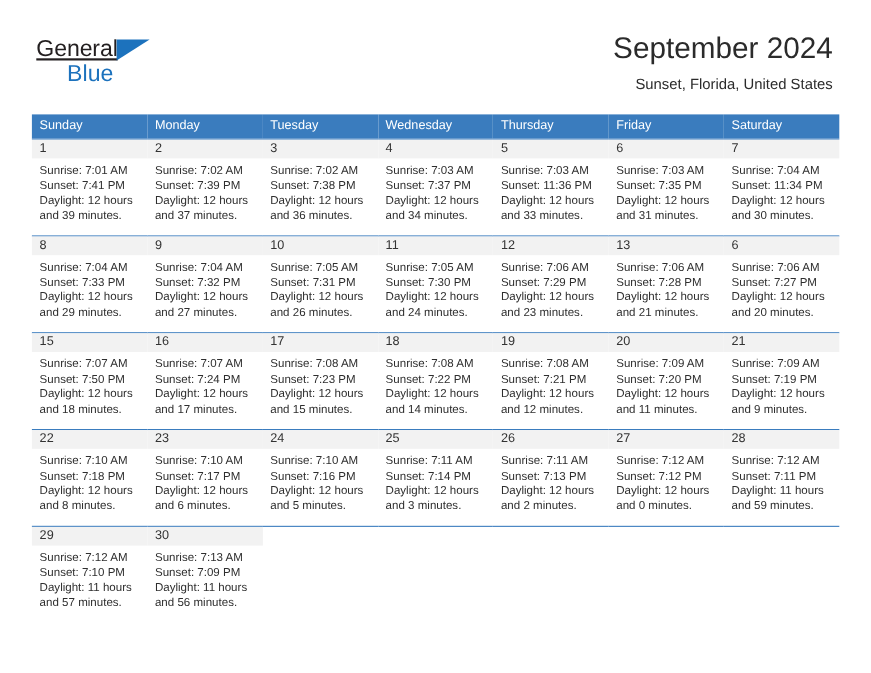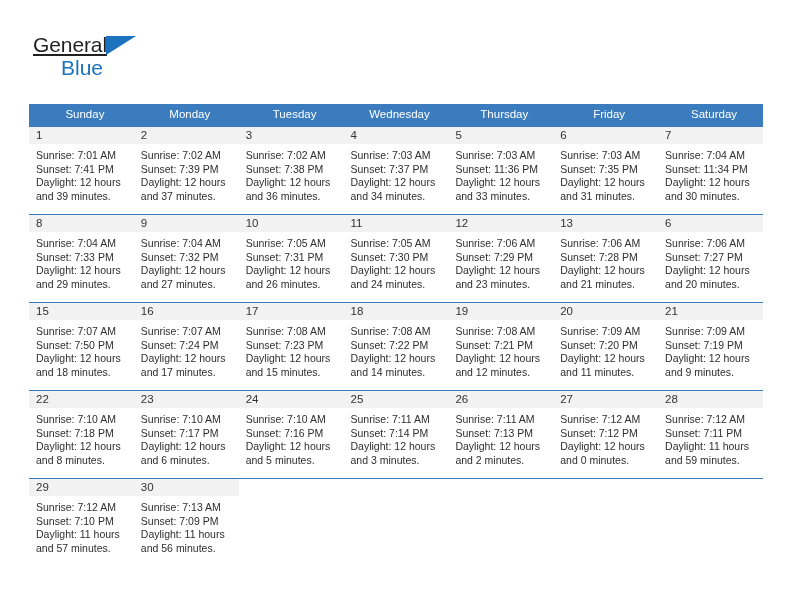--- a/index.html
+++ b/index.html
@@ -99,21 +99,21 @@
     table-layout: fixed;
     width: 734px;
   }
   table.cal col { width: 104.857px; }
 
   thead th {
     background: #3a7cbe;
     color: #ffffff;
     font-size: 11.5px;
     font-weight: normal;
-    text-align: center;
+    text-align: left;
     padding: 4px 0 5px 7px;
     height: 12px;
     line-height: 13px;
     border: 0;
     margin-top: 24px;
   }
 
   tbody tr.week-row > td {
     vertical-align: top;
     padding: 0;
@@ -152,20 +152,24 @@
 <div class="page">
 
   <div class="header">
 
     <div class="logo">
       <span class="logo-general">General</span>
       <span class="logo-triangle"></span>
       <span class="logo-blue">Blue</span>
     </div>
 
+    <div class="title-block">
+      <h1 class="cal-title">September 2024</h1>
+      <div class="cal-subtitle">Sunset, Florida, United States</div>
+    </div>
 
   </div>
 
   <div class="calendar">
     <table class="cal">
       <colgroup>
         <col>
           <col>
           <col>
           <col>

